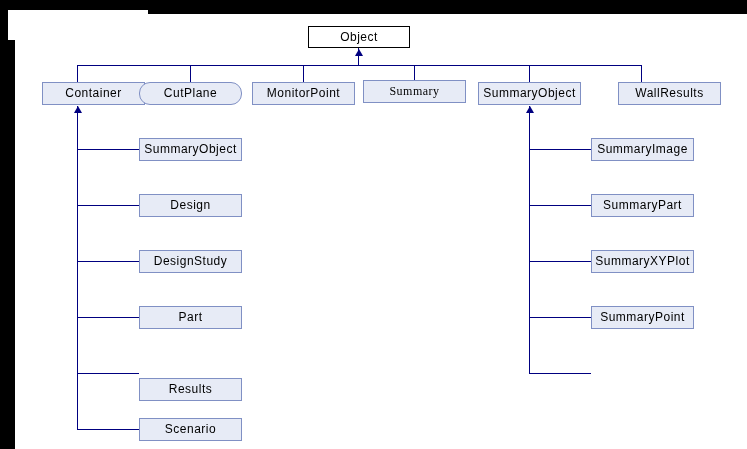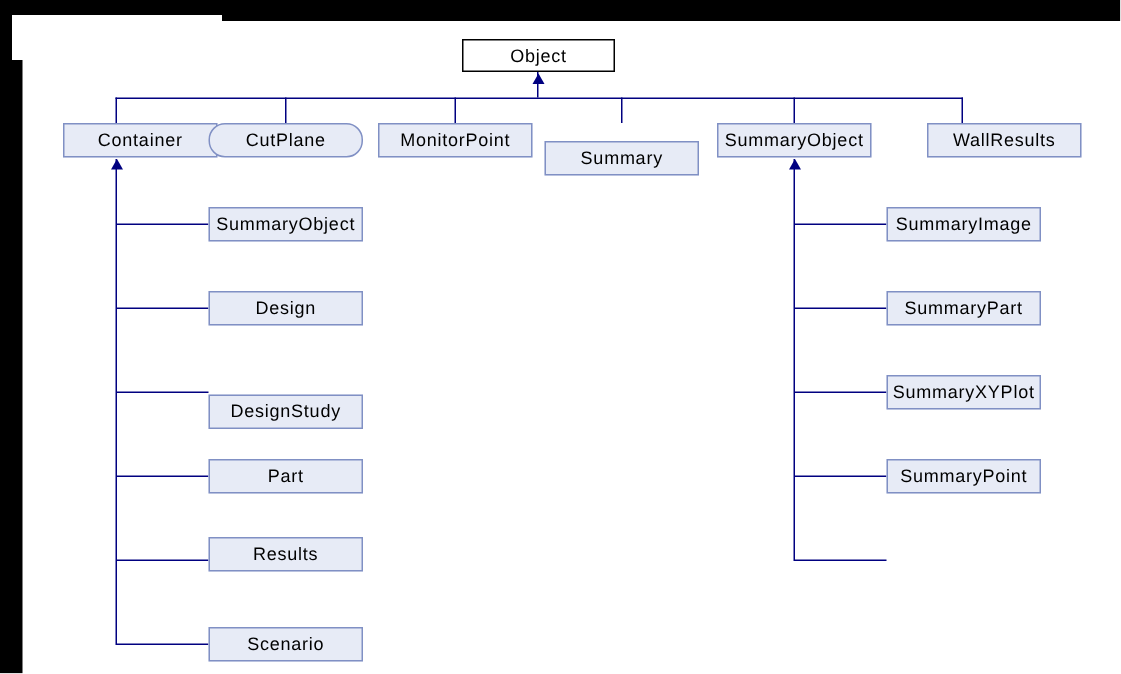--- a/index.html
+++ b/index.html
@@ -52,29 +52,29 @@
   <div class="h-edge" style="left:530px;top:205px;width:61px;"></div>
   <div class="h-edge" style="left:530px;top:261px;width:61px;"></div>
   <div class="h-edge" style="left:530px;top:317px;width:61px;"></div>
   <div class="h-edge" style="left:530px;top:373px;width:61px;"></div>
 
   <div class="node root-node" style="left:308px;top:26px;">Object</div>
 
   <div class="node" style="left:26px;top:82px;margin-left:16px;">Container</div>
   <div class="node" style="left:139px;top:82px;border-radius:11px;">CutPlane</div>
   <div class="node" style="left:252px;top:82px;">MonitorPoint</div>
-  <div class="node" style="left:363px;top:94px;">Summary</div>
+  <div class="node" style="left:363px;top:80px;font-family:Liberation Serif, serif;">Summary</div>
   <div class="node" style="left:478px;top:82px;">SummaryObject</div>
   <div class="node" style="left:590px;top:82px;margin-left:28px;">WallResults</div>
 
   <div class="node" style="left:139px;top:138px;">SummaryObject</div>
   <div class="node" style="left:139px;top:194px;">Design</div>
-  <div class="node" style="left:139px;top:250px;margin-top:13px;">DesignStudy</div>
+  <div class="node" style="left:139px;top:250px;">DesignStudy</div>
   <div class="node" style="left:139px;top:306px;">Part</div>
-  <div class="node" style="left:139px;top:358px;">Results</div>
+  <div class="node" style="left:139px;top:378px;">Results</div>
   <div class="node" style="left:139px;top:418px;">Scenario</div>
 
   <div class="node" style="left:591px;top:194px;">SummaryPart</div>
   <div class="node" style="left:591px;top:138px;">SummaryImage</div>
   <div class="node" style="left:591px;top:250px;">SummaryXYPlot</div>
   <div class="node" style="left:591px;top:306px;">SummaryPoint</div>
 
 </div>
 
 </body></html>

